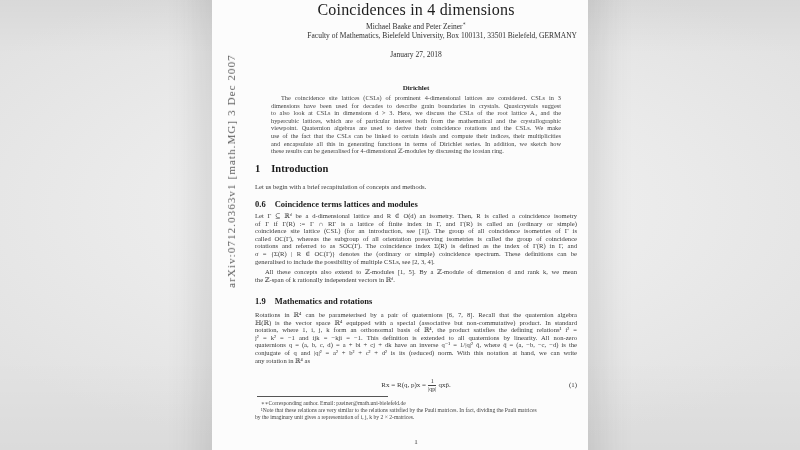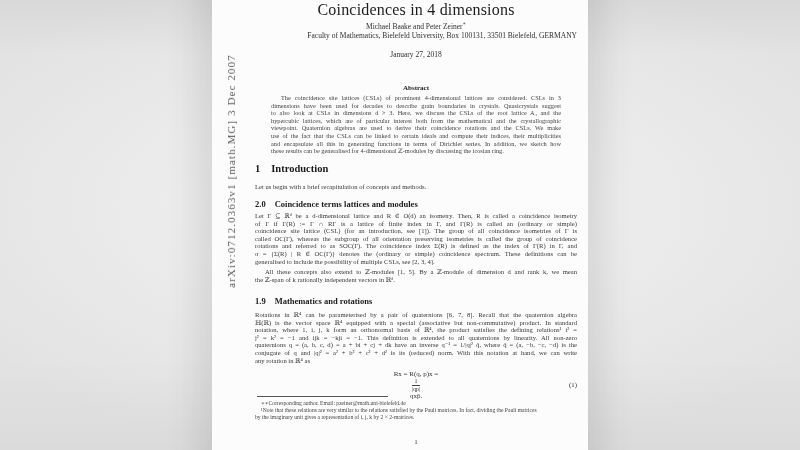--- a/index.html
+++ b/index.html
@@ -27,21 +27,21 @@
   .h2a{top:199px;font-size:8.5px;font-weight:bold;color:#1b1b1b;}
   .h2a .num,.h2b .num{margin-right:9px;}
   .p11{top:212px;width:322px;font-size:6.6px;line-height:7.55px;}
   .pB{top:268px;width:322px;font-size:6.6px;line-height:7.55px;}
   .h2b{top:296px;font-size:8.5px;font-weight:bold;color:#1b1b1b;}
   .p12{top:311px;width:322px;font-size:6.6px;line-height:7.55px;}
   .justify .line{text-align:justify;text-align-last:justify;height:7.6px;overflow:hidden;}
   .justify .line:last-child{text-align-last:left;}
   .indent .line:first-child{text-indent:10px;}
   .equation{top:375px;width:322px;height:20px;display:flex;align-items:center;
-    justify-content:center;font-size:7px;color:#333;flex-direction:column;}
+    justify-content:center;font-size:7px;color:#333;}
   .frac{display:inline-flex;flex-direction:column;align-items:center;
     font-size:6px;line-height:1.15;margin:0 2px;}
   .frac .bar{width:100%;border-top:0.8px solid #444;height:0;}
   .eqnum{position:absolute;right:0;top:381px;font-size:6.8px;color:#333;}
   .fnrule{top:396px;left:2px;width:131px;border-top:0.9px solid #555;height:0;}
   .footnotes{top:400px;width:322px;font-size:5.6px;line-height:6.9px;color:#454545;}
   .footnotes .line:nth-child(-n+2){text-indent:6px;}
   .pageNum{top:438px;font-size:7px;color:#333;}
   .stamp{position:absolute;left:231px;top:171px;white-space:nowrap;
     transform:translate(-50%,-50%) rotate(-90deg);
@@ -56,38 +56,38 @@
     <div class="content">
 
       <div class="abs ctr title">Coincidences in 4 dimensions</div>
 
       <div class="abs ctr authors"><span>Michael Baake and Peter Zeiner</span><sup>∗</sup></div>
 
       <div class="abs ctr affil">Faculty of Mathematics, Bielefeld University, Box 100131, 33501 Bielefeld, GERMANY</div>
 
       <div class="abs ctr date">January 27, 2018</div>
 
-      <div class="abs ctr absHead">Abstract</div>
+      <div class="abs ctr absHead">Dirichlet</div>
 
       <div class="abs abstract justify indent">
           <div class="line">The coincidence site lattices (CSLs) of prominent 4-dimensional lattices are considered. CSLs in 3</div>
           <div class="line">dimensions have been used for decades to describe grain boundaries in crystals. Quasicrystals suggest</div>
           <div class="line">to also look at CSLs in dimensions d &gt; 3. Here, we discuss the CSLs of the root lattice A₄ and the</div>
           <div class="line">hypercubic lattices, which are of particular interest both from the mathematical and the crystallographic</div>
           <div class="line">viewpoint. Quaternion algebras are used to derive their coincidence rotations and the CSLs. We make</div>
           <div class="line">use of the fact that the CSLs can be linked to certain ideals and compute their indices, their multiplicities</div>
           <div class="line">and encapsulate all this in generating functions in terms of Dirichlet series. In addition, we sketch how</div>
           <div class="line">these results can be generalised for 4-dimensional ℤ-modules by discussing the icosian ring.</div>
         </div>
 
       <div class="abs h1"><span class="num">1</span><span>Introduction</span></div>
 
       <div class="abs pIntro">Let us begin with a brief recapitulation of concepts and methods.</div>
 
-      <div class="abs h2a"><span class="num">2.0</span><span>Coincidence terms lattices and modules</span></div>
+      <div class="abs h2a"><span class="num">0.6</span><span>Coincidence terms lattices and modules</span></div>
 
       <div class="abs p11 justify">
           <div class="line">Let Γ ⊆ ℝᵈ be a d-dimensional lattice and R ∈ O(d) an isometry. Then, R is called a coincidence isometry</div>
           <div class="line">of Γ if Γ(R) := Γ ∩ RΓ is a lattice of finite index in Γ, and Γ(R) is called an (ordinary or simple)</div>
           <div class="line">coincidence site lattice (CSL) (for an introduction, see [1]). The group of all coincidence isometries of Γ is</div>
           <div class="line">called OC(Γ), whereas the subgroup of all orientation preserving isometries is called the group of coincidence</div>
           <div class="line">rotations and referred to as SOC(Γ). The coincidence index Σ(R) is defined as the index of Γ(R) in Γ, and</div>
           <div class="line">σ = {Σ(R) | R ∈ OC(Γ)} denotes the (ordinary or simple) coincidence spectrum. These definitions can be</div>
           <div class="line">generalised to include the possibility of multiple CSLs, see [2, 3, 4].</div>
         </div>

